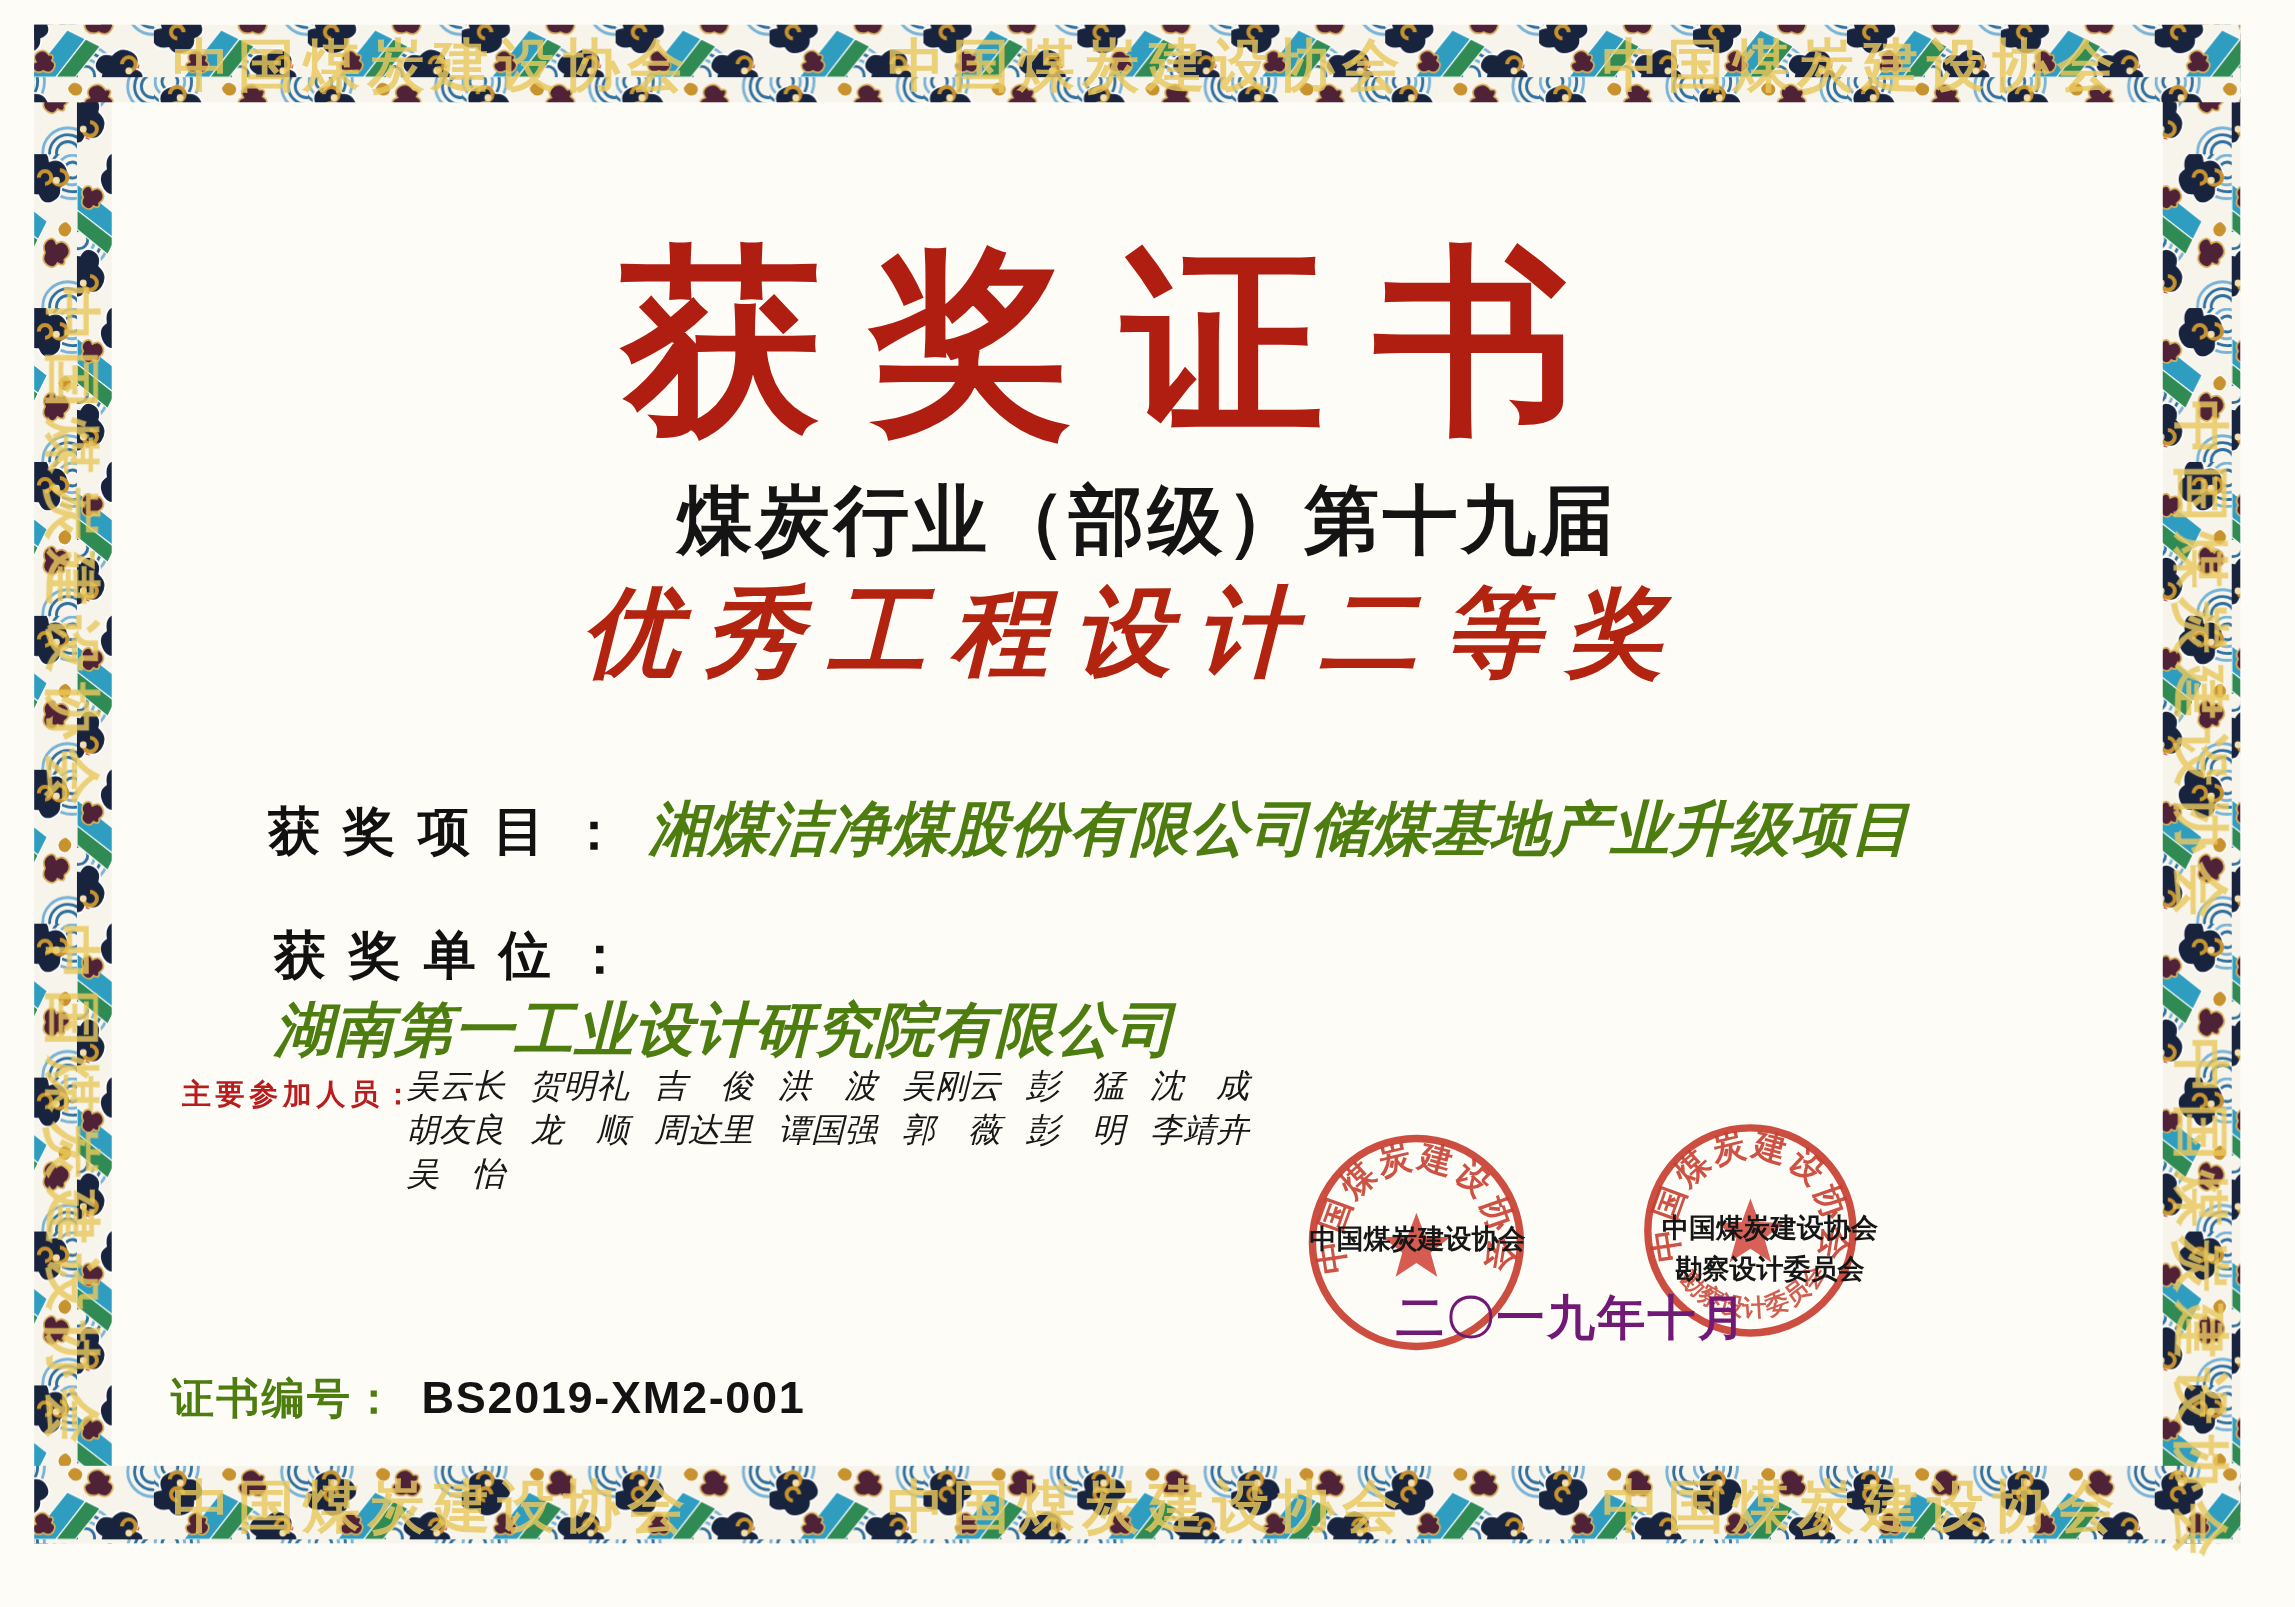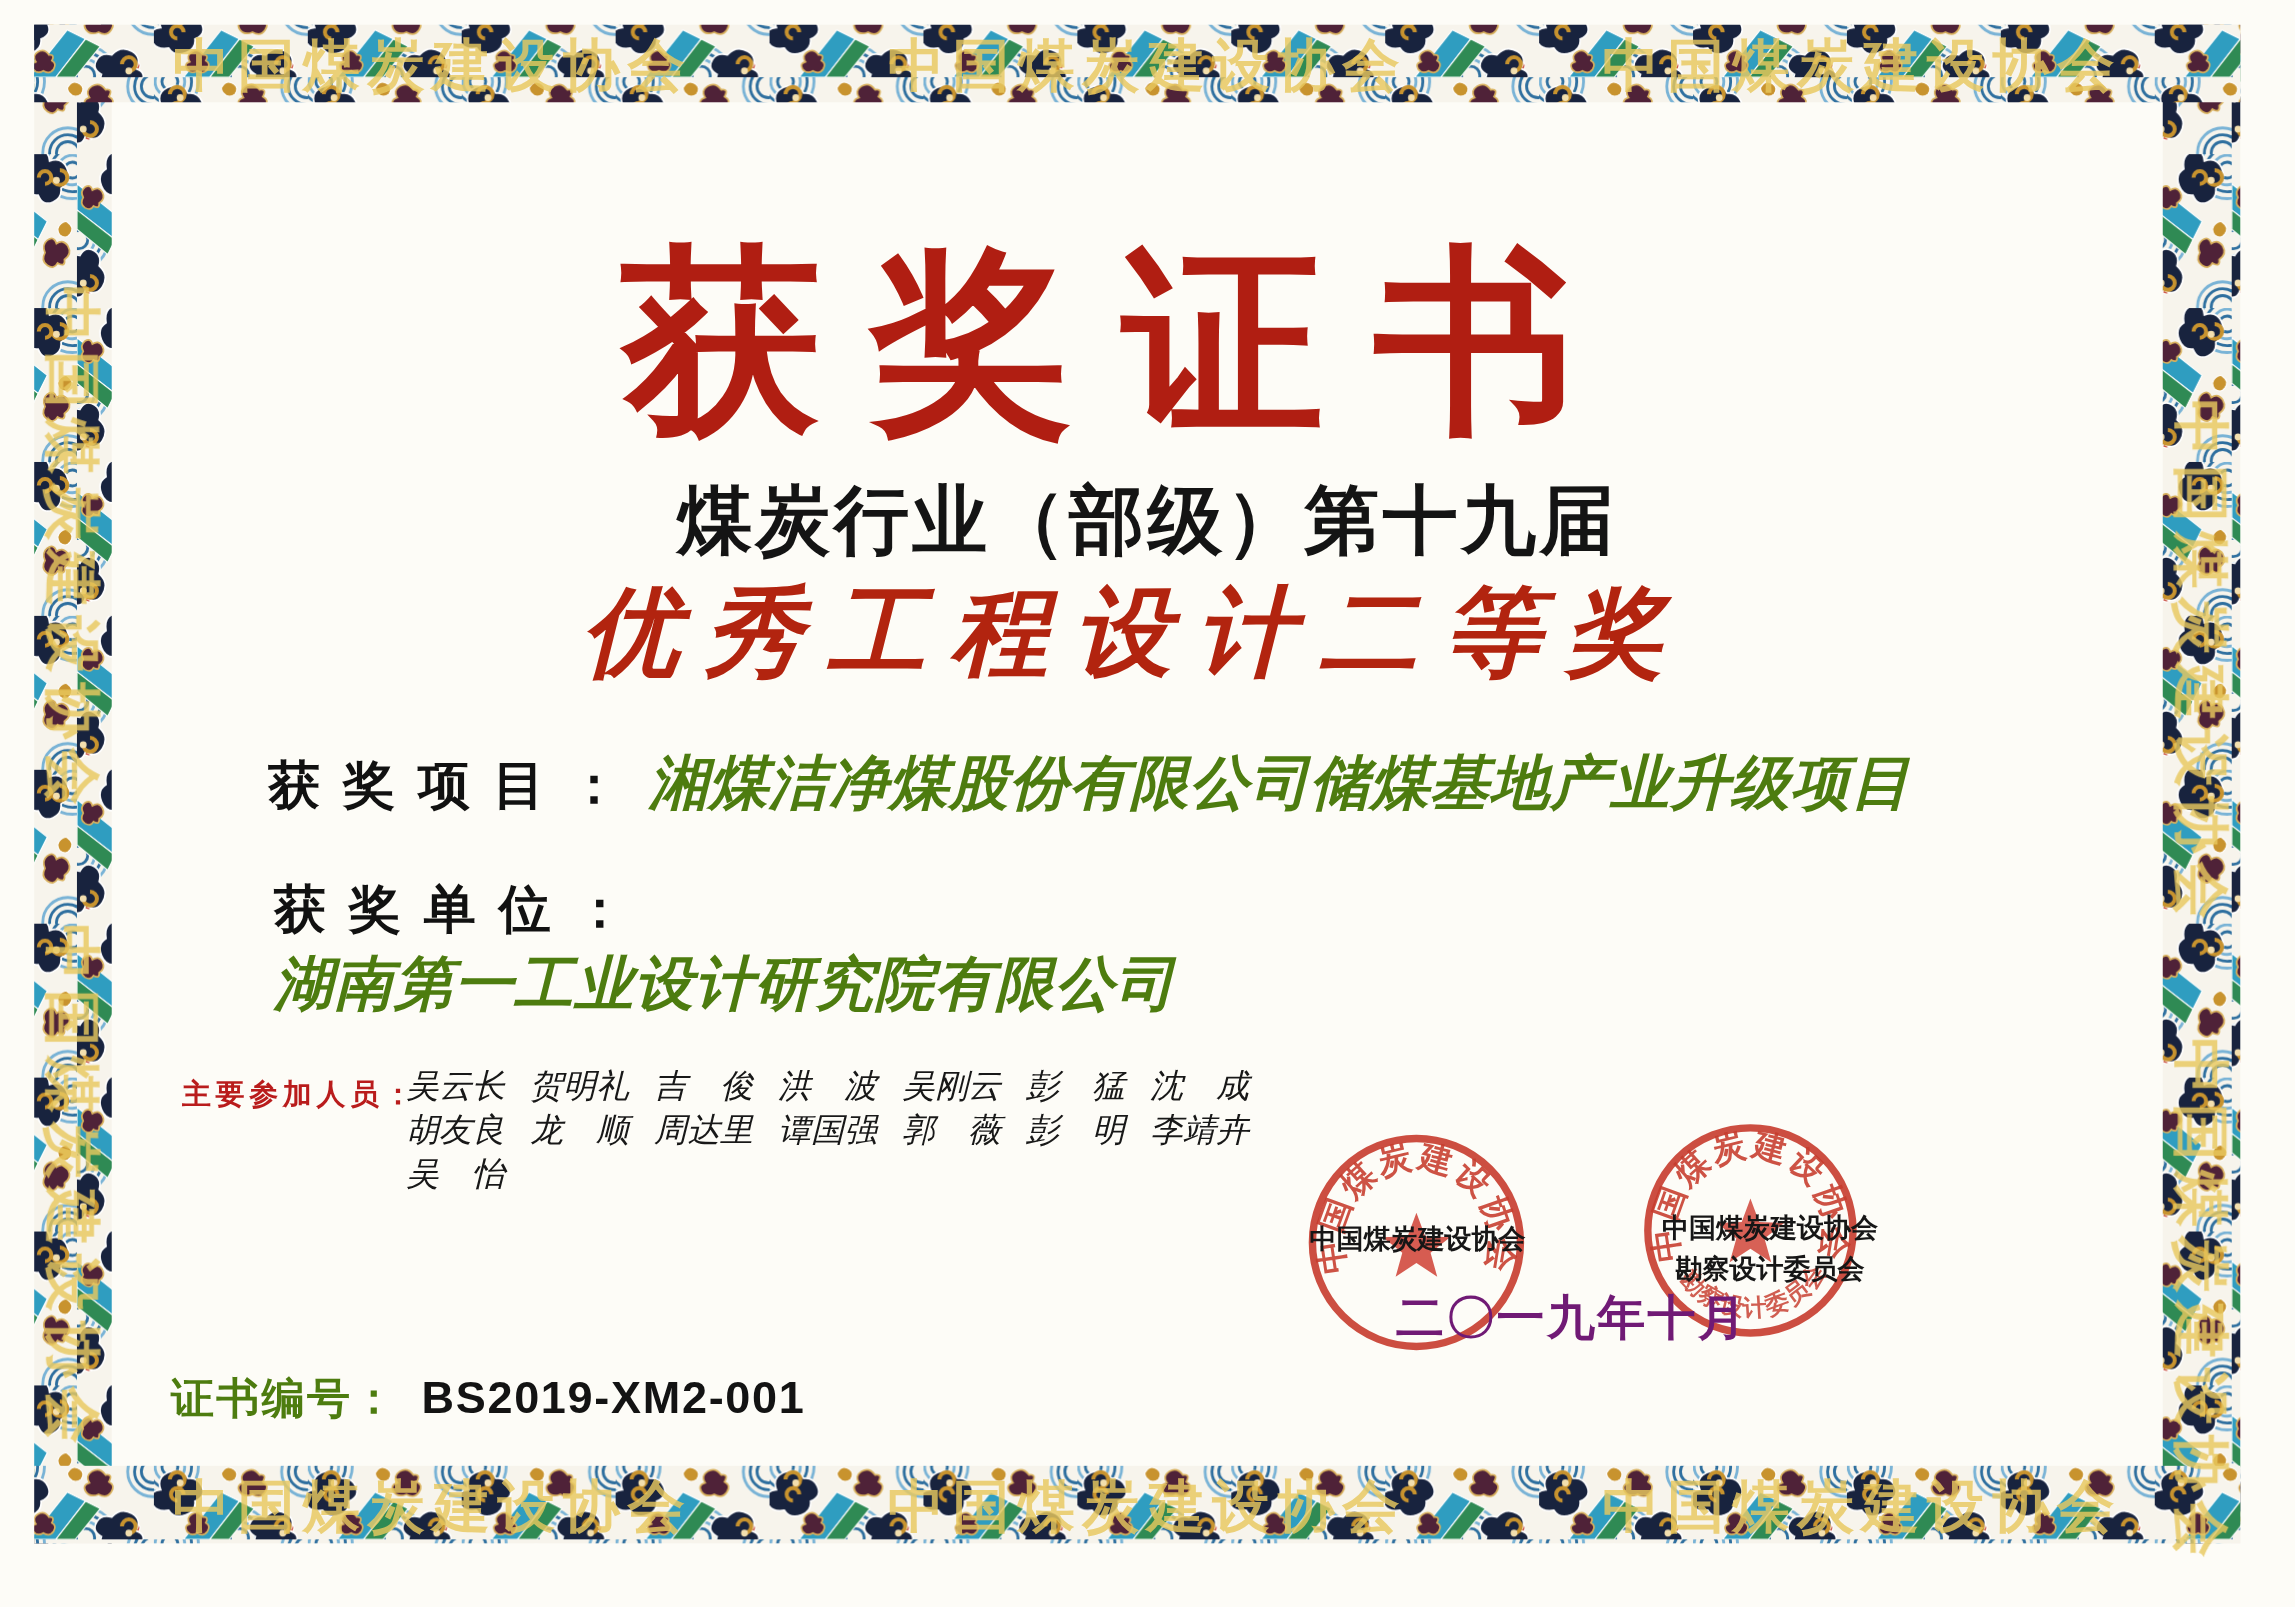--- a/index.html
+++ b/index.html
@@ -10,21 +10,21 @@
   #border-svg{position:absolute;left:0;top:0;width:2295px;height:1608px;z-index:1;}
   
   .content{z-index:3;}
   .title{left:0;right:0;top:238px;text-align:center;font-size:201px;font-weight:900;
          color:#b01e12;letter-spacing:50px;transform:translateX(-25px);line-height:1.05;
          font-family:"Liberation Serif","DejaVu Serif",serif;}
   .subtitle{left:0;right:0;top:480px;text-align:center;font-size:75px;font-weight:700;
             color:#141414;letter-spacing:3.4px;line-height:1.1;}
   .award{left:0;right:0;top:580px;text-align:center;font-size:98px;font-weight:800;
          font-style:italic;color:#b2240f;letter-spacing:25px;transform:translateX(-12.5px);line-height:1.1;}
-  .fieldline{display:flex;align-items:baseline;}
+  .fieldline{display:flex;align-items:baseline;margin-top:46px;}
   .project-line{left:268px;top:744px;}
   .unit-line{left:268px;top:875px;flex-direction:column;}
   .field-label{font-family:"Liberation Sans","DejaVu Sans",sans-serif;font-weight:700;
                font-size:52px;color:#111;letter-spacing:23px;white-space:nowrap;}
   .field-value{font-size:59px;font-weight:700;font-style:italic;color:#4d7c0f;
                letter-spacing:1.1px;margin-left:5.7px;white-space:nowrap;}
   .participants-label{left:182px;top:1075px;font-family:"Liberation Sans","DejaVu Sans",sans-serif;
                       font-weight:600;font-size:29px;color:#b91c1c;letter-spacing:4.6px;}
   .names{left:406px;top:1064px;display:flex;flex-direction:column;}
   .names-row{display:flex;gap:25px;height:44px;align-items:center;}

